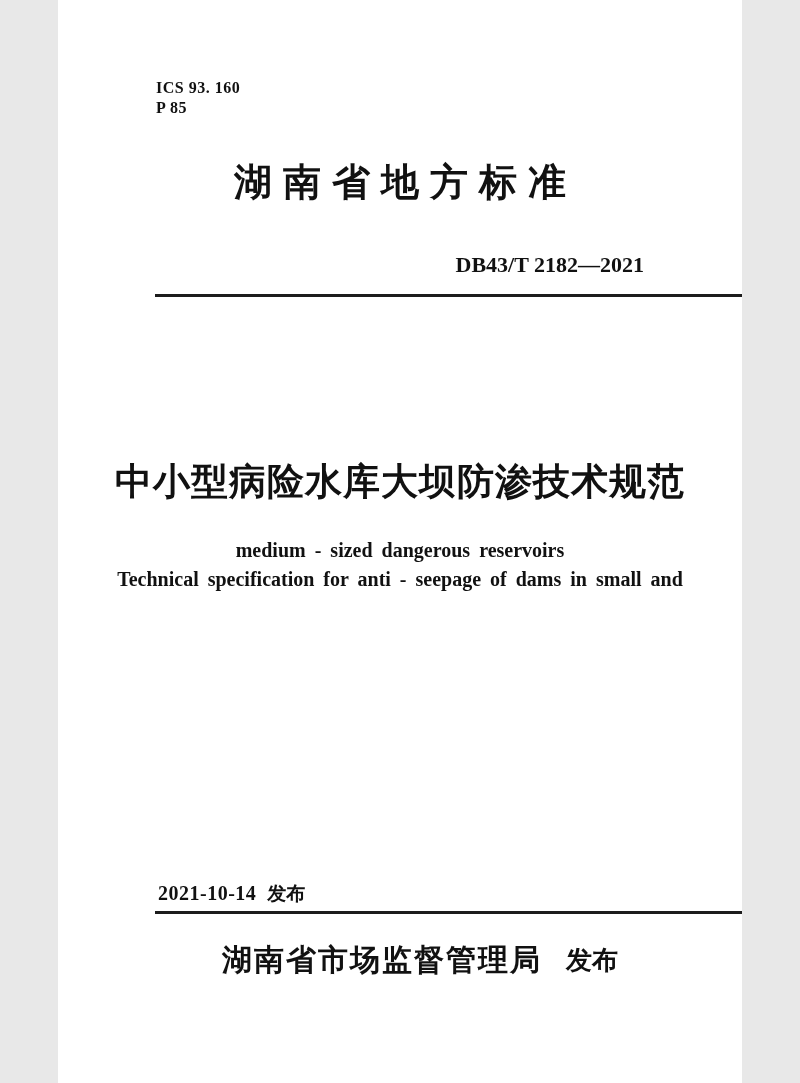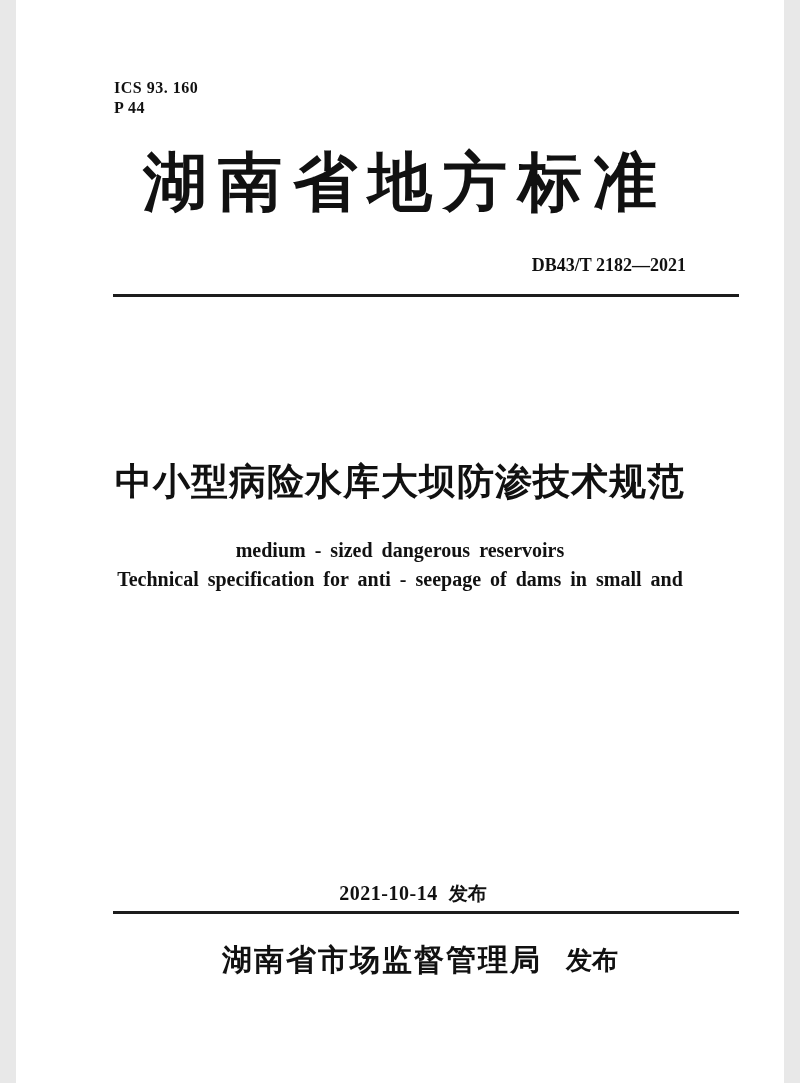--- a/index.html
+++ b/index.html
@@ -2,21 +2,21 @@
 <html><head>
 <meta charset="utf-8">
 <style>
   html, body {
     margin: 0;
     padding: 0;
     background: #e8e8e8;
   }
   .page {
     position: relative;
-    width: 768px;
+    width: 684px;
     height: 1083px;
     margin: 0 auto;
     background: #ffffff;
     overflow: hidden;
     color: #111111;
     font-family: "Liberation Serif", serif;
   }
 
   
   .ics-block {
@@ -44,35 +44,35 @@
 
   
   .standard-category {
     position: absolute;
     left: 0;
     right: 0;
     top: 152px;
     text-align: center;
     font-family: "Liberation Sans", sans-serif;
     font-weight: bold;
-    font-size: 64px;
+    font-size: 38px;
     line-height: 60px;
     letter-spacing: 11px;
     text-indent: 11px; 
     white-space: nowrap;
   }
 
   
   .standard-number {
     position: absolute;
     right: 98px;
     top: 252px;
     font-family: "Liberation Serif", serif;
     font-weight: bold;
-    font-size: 18px;
+    font-size: 22px;
     line-height: 26px;
     margin-left: 44px;
   }
 
   .rule {
     position: absolute;
     left: 97px;
     width: 626px;
     height: 3px;
     background: #1c1c1c;
@@ -109,21 +109,21 @@
     word-spacing: 4px;
   }
 
   
   .dates-row {
     position: absolute;
     left: 100px;
     right: 74px;
     top: 880px;
     display: flex;
-    justify-content: center;
+    justify-content: flex-start;
     align-items: baseline;
     font-weight: bold;
     font-size: 20px;
     line-height: 26px;
   }
   .date-value {
     font-family: "Liberation Serif", serif;
     letter-spacing: 0.5px;
   }
   .date-label {
@@ -156,21 +156,21 @@
     vertical-align: 1px;
   }
 </style>
 </head>
 <body>
 
 <div class="page">
 
   <div class="ics-block">
     <div>ICS 93. 160</div>
-    <div>P 44</div>
+    <div>P 85</div>
   </div>
 
 
   <div class="standard-category">湖南省地方标准</div>
 
   <div class="standard-number">DB43/T 2182—2021</div>
 
   <div class="rule rule-top"></div>
 
   <div class="main-title">中小型病险水库大坝防渗技术规范</div>

